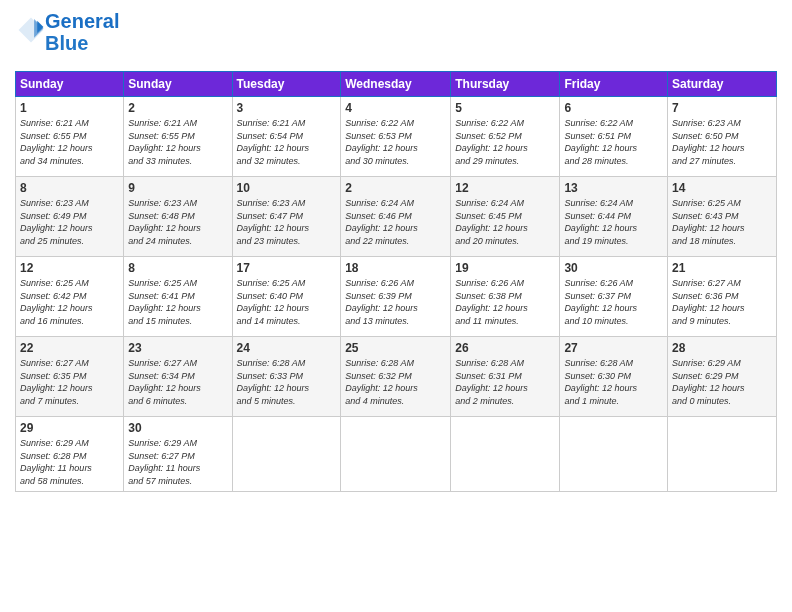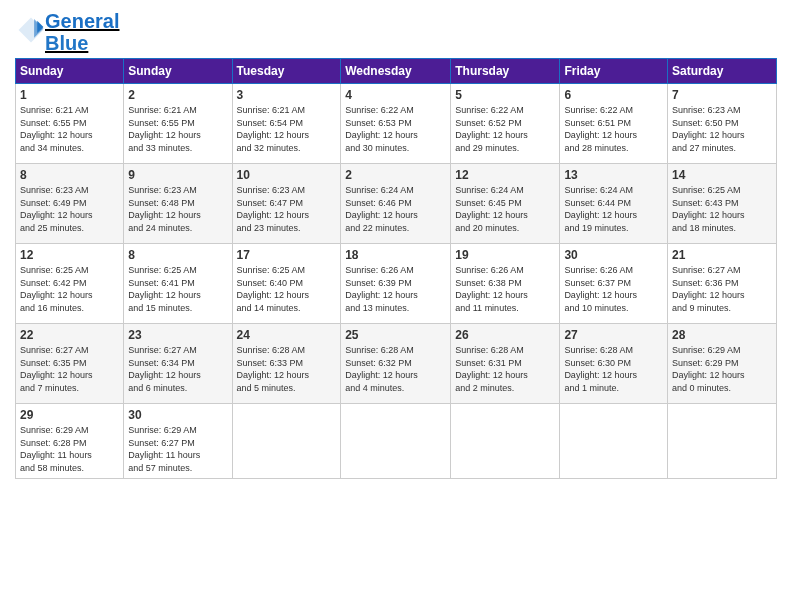--- a/index.html
+++ b/index.html
@@ -12,22 +12,21 @@
     }
     .page {
       width: 792px;
       height: 612px;
       padding: 10px 15px;
     }
     .header {
       display: flex;
       justify-content: space-between;
       align-items: flex-start;
-      margin-bottom: 4px;
-      text-decoration: underline;
+      margin-bottom: 17px;
     }
     .logo {
       display: flex;
       align-items: center;
     }
     .logo-text {
       font-size: 20px;
       font-weight: bold;
       color: #333;
       line-height: 1.1;
@@ -49,21 +48,21 @@
     .location {
       font-size: 14px;
       color: #555;
     }
     .calendar-table {
       width: 100%;
       border-collapse: collapse;
       font-size: 9.5px;
     }
     .calendar-table th {
-      background-color: #4c1d95;
+      background-color: #6d28d9;
       color: #fff;
       padding: 5px 4px;
       text-align: left;
       font-size: 12px;
       font-weight: bold;
       border: 1px solid #1a6fc4;
     }
     .calendar-table td {
       border: 1px solid #ccc;
       vertical-align: top;
@@ -79,20 +78,21 @@
       font-size: 12px;
       font-weight: bold;
       color: #333;
       display: block;
       margin-bottom: 2px;
     }
     .day-info {
       color: #333;
       line-height: 1.4;
       font-size: 9px;
+      font-style: italic;
     }
     .empty-cell {
       background: #fff !important;
     }
     .row-last td {
       height: 70px;
     }
   </style>
 </head>
 <body>

